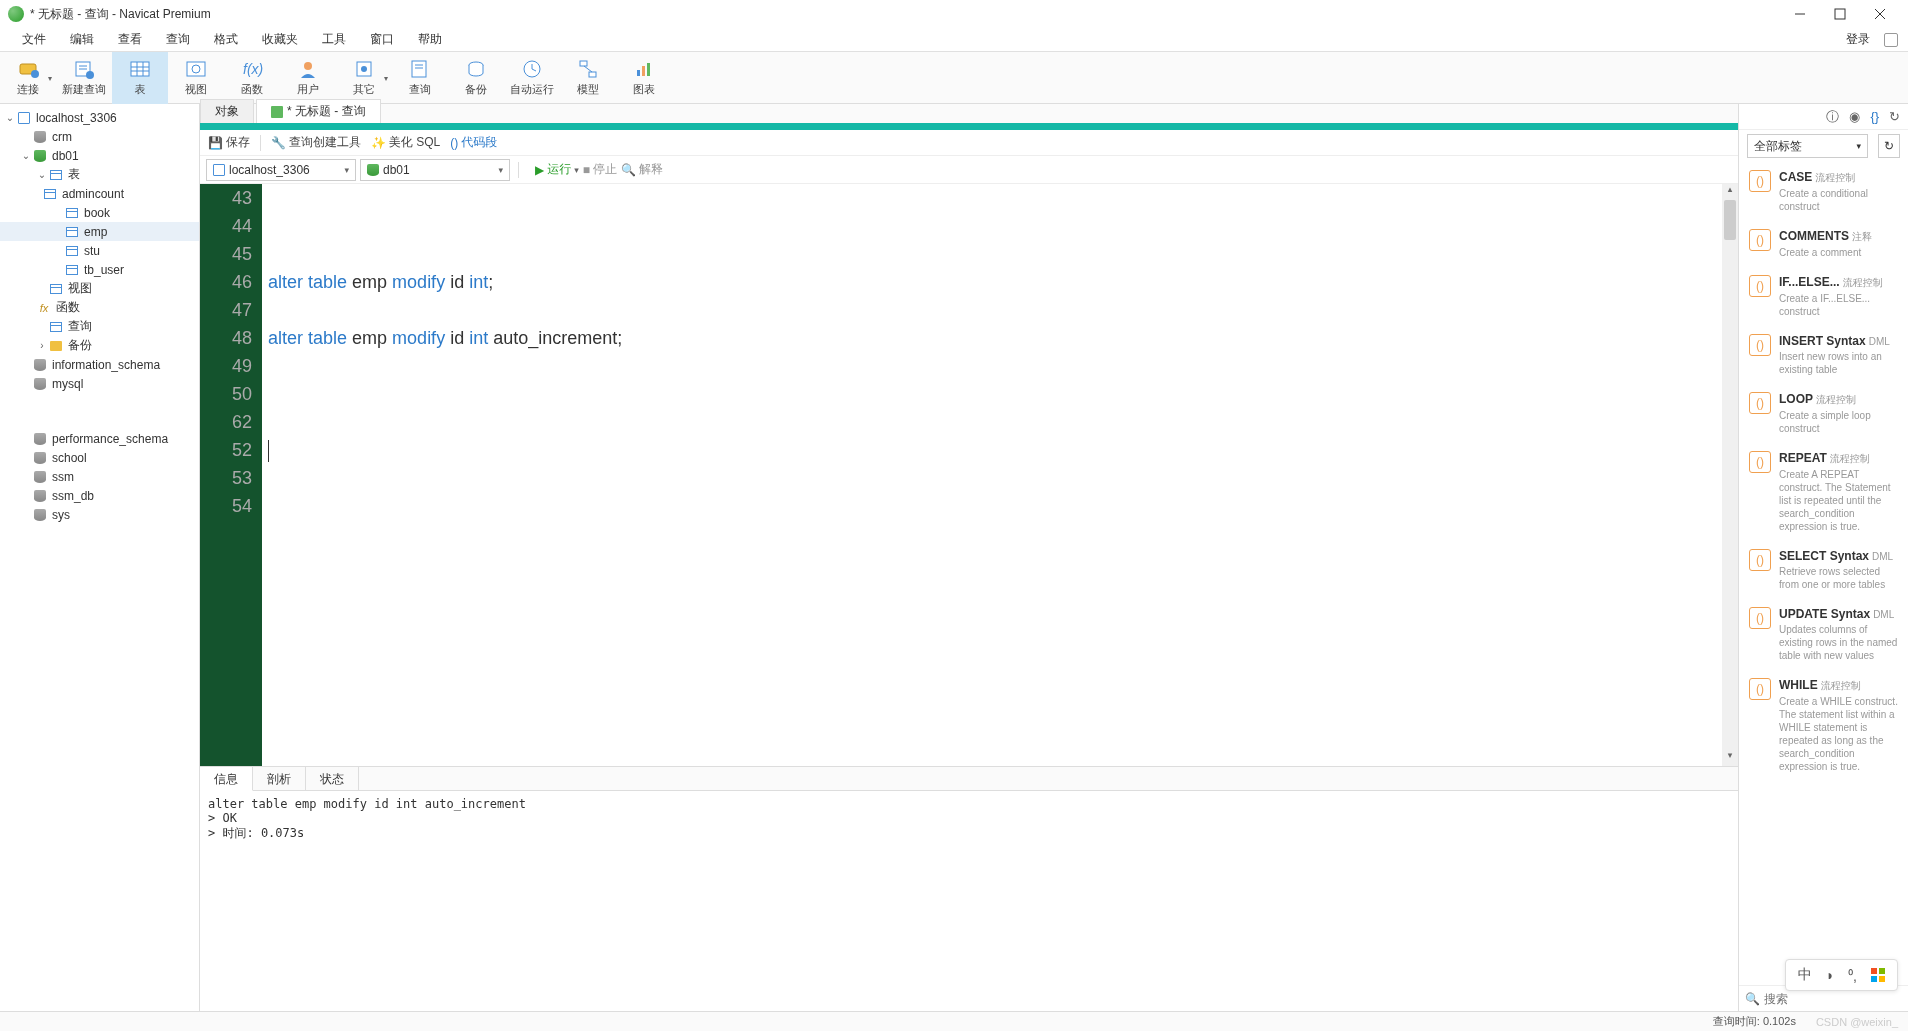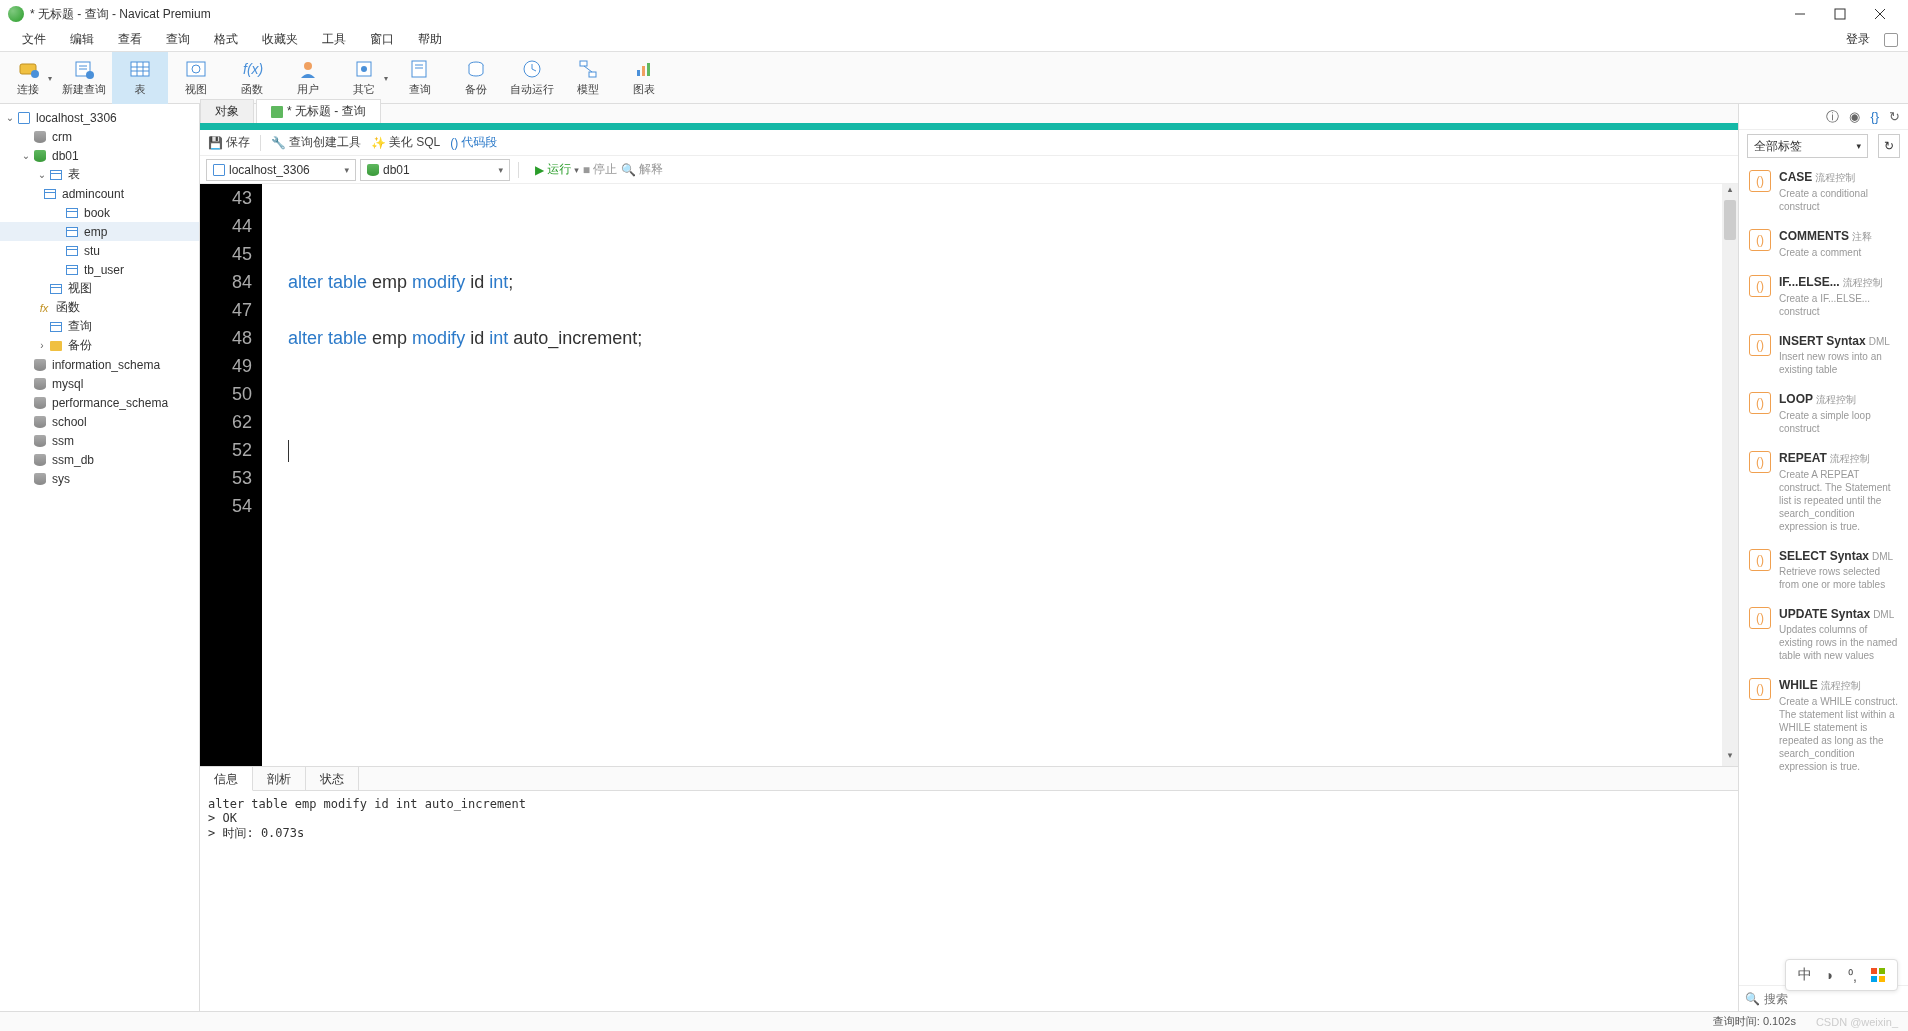--- a/index.html
+++ b/index.html
@@ -59,22 +59,22 @@
 
 .connrow { height: 28px; display: flex; align-items: center; gap: 4px; padding: 0 6px; border-bottom: 1px solid #eee; }
 .cselect { height: 22px; border: 1px solid #ccc; background: #fff; display: flex; align-items: center; padding: 0 6px; gap: 4px; font-size: 12px; }
 .cselect .carrow { margin-left: auto; font-size: 9px; color: #666; }
 .runbtn { display: flex; align-items: center; gap: 3px; color: #2a9d2a; font-size: 12px; margin-left: 8px; }
 .stopbtn { display: flex; align-items: center; gap: 3px; color: #999; font-size: 12px; }
 .explbtn { display: flex; align-items: center; gap: 3px; color: #999; font-size: 12px; }
 
 
 .editor { flex: 1; display: flex; font-family: Consolas, monospace; font-size: 18px; overflow: hidden; position: relative; }
-.gutter { width: 62px; background: #000000; text-align: right; padding-right: 10px; color: #aaa; line-height: 28px; }
-.code { flex: 1; padding-left: 6px; line-height: 28px; position: relative; margin-left: 20px; }
+.gutter { width: 62px; background: #14532d; text-align: right; padding-right: 10px; color: #aaa; line-height: 28px; }
+.code { flex: 1; padding-left: 6px; line-height: 28px; position: relative; }
 .code .kw { color: #2c7ac9; }
 .code .cursor { display: inline-block; width: 1px; height: 22px; background: #333; vertical-align: middle; }
 .vscroll { width: 16px; background: #f0f0f0; display: flex; flex-direction: column; }
 .vscroll .up, .vscroll .dn { height: 16px; text-align: center; font-size: 9px; color: #666; }
 .vscroll .track { flex: 1; position: relative; }
 .vscroll .thumb { position: absolute; left: 2px; right: 2px; background: #ccc; border-radius: 2px; }
 
 
 .outpanel { height: 245px; border-top: 1px solid #ddd; display: flex; flex-direction: column; }
 .outtabs { height: 24px; display: flex; border-bottom: 1px solid #ddd; background: #fafafa; }
@@ -372,21 +372,21 @@
         </span>
         <span>information_schema</span>
       </div>
       <div class="tnode" style="padding-left: 20px;">
         <span class="exp"></span>
         <span class="nicon">
           <div class="dbicon gray"></div>
         </span>
         <span>mysql</span>
       </div>
-      <div class="tnode" style="padding-left: 20px;">
+      <div class="tnode" style="padding-left: 20px; margin-top: 36px;">
         <span class="exp"></span>
         <span class="nicon">
           <div class="dbicon gray"></div>
         </span>
         <span>performance_schema</span>
       </div>
       <div class="tnode" style="padding-left: 20px;">
         <span class="exp"></span>
         <span class="nicon">
           <div class="dbicon gray"></div>
@@ -473,21 +473,21 @@
           <span>🔍</span>
           <span>解释</span>
         </div>
     </div>
 
     <div class="editor">
       <div class="gutter" id="gutter">
           <div>43</div>
           <div>44</div>
           <div>45</div>
-          <div>84</div>
+          <div>46</div>
           <div>47</div>
           <div>48</div>
           <div>49</div>
           <div>50</div>
           <div>62</div>
           <div>52</div>
           <div>53</div>
           <div>54</div>
         </div>
       <div class="code" id="code">

